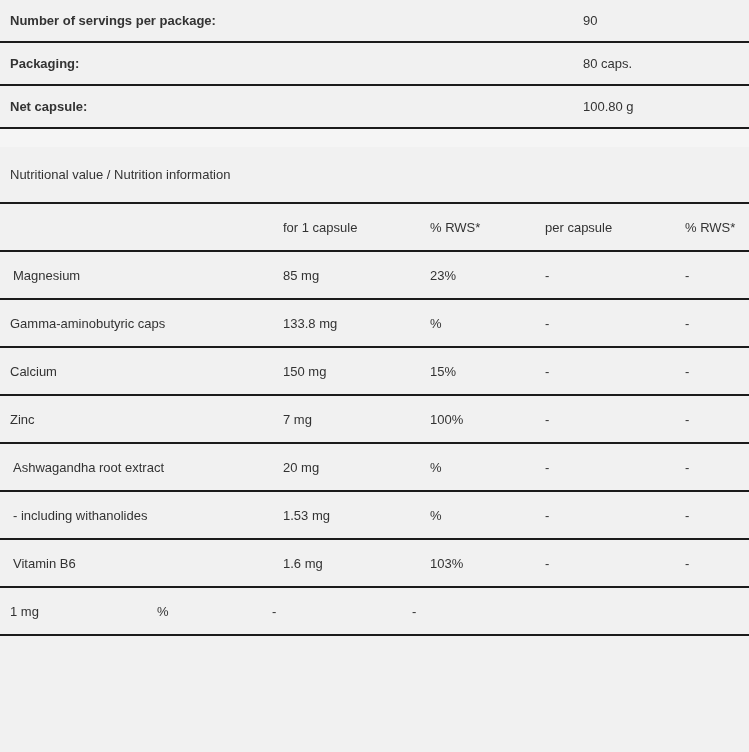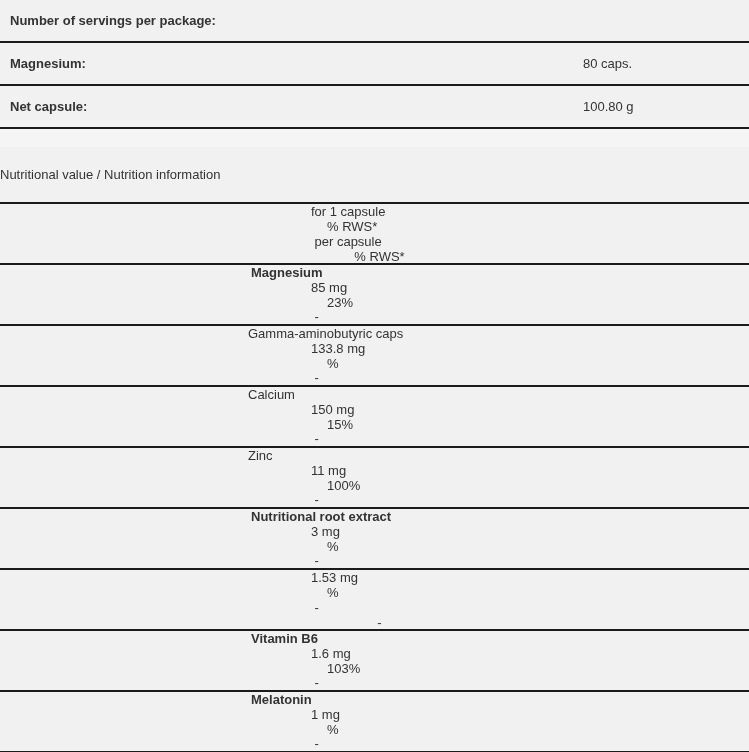--- a/index.html
+++ b/index.html
@@ -33,47 +33,48 @@
     flex: 1;
     padding-left: 10px;
     box-sizing: border-box;
   }
   
   .table-gap {
     height: 18px;
     background: #f5f5f5;
   }
   
-  .n-row { height: 61px; flex-direction: column; }
+  .n-row { height: 48px; }
   .section-row { height: 57px; }
-  .section-title { }
+  .section-title { padding-left: 10px; }
   .c {
     box-sizing: border-box;
     padding-left: 10px;
     white-space: nowrap;
     overflow: hidden;
   }
   .c1 { width: 273px; }
   .c2 { width: 147px; }
   .c3 { width: 115px; }
   .c4 { width: 140px; }
   .c5 { flex: 1; }
-  .bold { font-weight: bold; padding-left: 13px; }
+  .bold { font-weight: normal; padding-left: 13px; }
   .header-row .c { font-weight: normal; }
 </style>
 </head>
 <body>
 
 <div id="info-table">
   <div class="row info-row">
     <div class="info-label">Number of servings per package:</div>
+    <div class="info-value">90</div>
   </div>
 
   <div class="row info-row">
-    <div class="info-label">Magnesium:</div>
+    <div class="info-label">Packaging:</div>
     <div class="info-value">80 caps.</div>
   </div>
 
   <div class="row info-row">
     <div class="info-label">Net capsule:</div>
     <div class="info-value">100.80 g</div>
   </div>
 </div>
 
 <div class="table-gap"></div>
@@ -109,50 +110,50 @@
   <div class="row n-row">
     <div class="c c1">Calcium</div>
     <div class="c c2">150 mg</div>
     <div class="c c3">15%</div>
     <div class="c c4">-</div>
     <div class="c c5">-</div>
   </div>
 
   <div class="row n-row">
     <div class="c c1">Zinc</div>
-    <div class="c c2">11 mg</div>
+    <div class="c c2">7 mg</div>
     <div class="c c3">100%</div>
     <div class="c c4">-</div>
     <div class="c c5">-</div>
   </div>
 
   <div class="row n-row">
-    <div class="c c1 bold">Nutritional root extract</div>
-    <div class="c c2">3 mg</div>
+    <div class="c c1 bold">Ashwagandha root extract</div>
+    <div class="c c2">20 mg</div>
     <div class="c c3">%</div>
     <div class="c c4">-</div>
     <div class="c c5">-</div>
   </div>
 
   <div class="row n-row">
+    <div class="c c1 bold">- including withanolides</div>
     <div class="c c2">1.53 mg</div>
     <div class="c c3">%</div>
     <div class="c c4">-</div>
     <div class="c c5">-</div>
   </div>
 
   <div class="row n-row">
     <div class="c c1 bold">Vitamin B6</div>
     <div class="c c2">1.6 mg</div>
     <div class="c c3">103%</div>
     <div class="c c4">-</div>
     <div class="c c5">-</div>
   </div>
 
   <div class="row n-row">
-    <div class="c c1 bold">Melatonin</div>
     <div class="c c2">1 mg</div>
     <div class="c c3">%</div>
     <div class="c c4">-</div>
     <div class="c c5">-</div>
   </div>
 </div>
 </div>
 
 </body></html>

